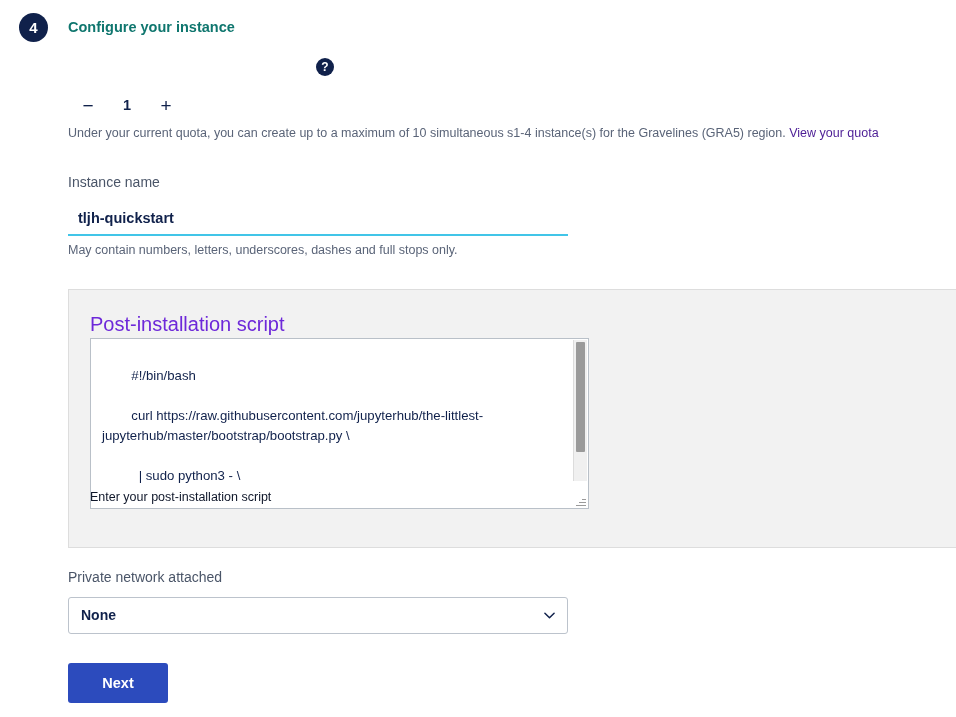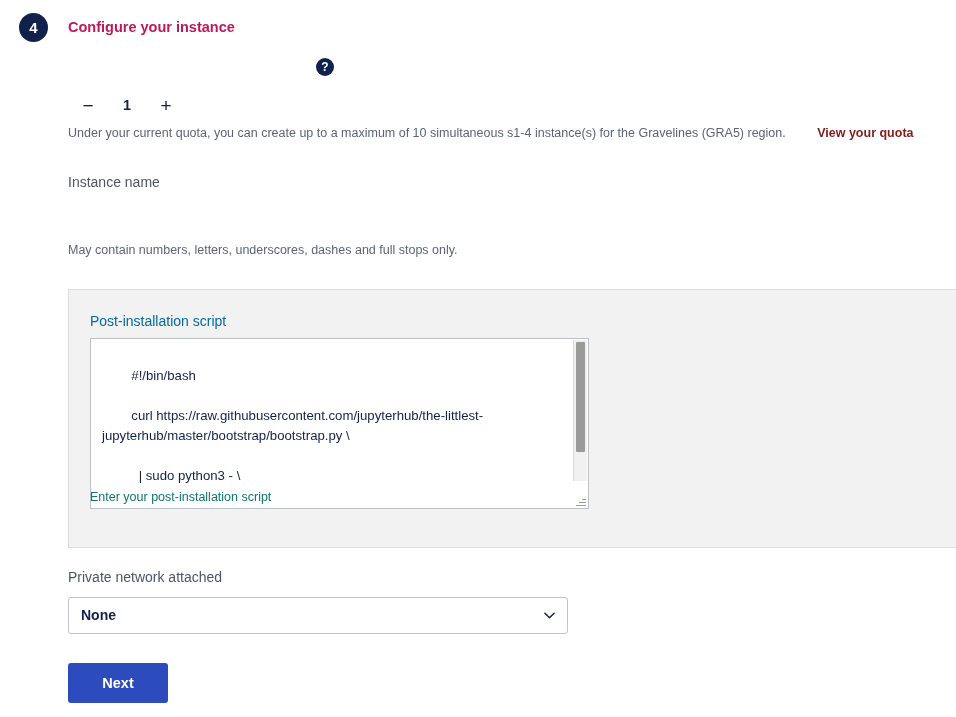--- a/index.html
+++ b/index.html
@@ -37,21 +37,21 @@
     align-items: center;
     justify-content: center;
   }
 
   .section-title {
     position: absolute;
     left: 68px;
     top: 19px;
     font-size: 14.5px;
     font-weight: bold;
-    color: #be185d;
+    color: #0f766e;
   }
 
   .field-label {
     font-size: 14px;
     color: #4a5568;
     font-weight: normal;
   }
 
   .label-instances {
     position: absolute;
@@ -105,25 +105,24 @@
 
   .quota-text {
     position: absolute;
     left: 68px;
     top: 126px;
     font-size: 12.5px;
     color: #5a6478;
     white-space: nowrap;
   }
   .quota-link {
-    color: #7f1d1d;
-    font-weight: bold;
+    color: #4c1d95;
+    font-weight: normal;
     text-decoration: none;
     cursor: pointer;
-    margin-left: 28px;
   }
 
   .label-instance-name {
     position: absolute;
     left: 68px;
     top: 174px;
   }
 
   .name-input {
     position: absolute;
@@ -160,22 +159,22 @@
     height: 259px;
     background: #f2f2f2;
     border: 1px solid #dddddd;
     box-sizing: border-box;
   }
 
   .script-label {
     position: absolute;
     left: 21px;
     top: 23px;
-    font-size: 14px;
-    color: #0369a1;
+    font-size: 20px;
+    color: #6d28d9;
   }
 
   .script-box {
     position: absolute;
     left: 21px;
     top: 48px;
     width: 499px;
     height: 171px;
     background: #ffffff;
     border: 1px solid #b9c0c8;
@@ -234,21 +233,21 @@
     right: 1px;
     background: #9a9a9a;
     height: 1px;
   }
 
   .script-hint {
     position: absolute;
     left: 21px;
     top: 200px;
     font-size: 12.5px;
-    color: #0f766e;
+    color: #0f172a;
   }
 
   .label-private-network {
     position: absolute;
     left: 68px;
     top: 569px;
   }
 
   .select-wrap {
     position: absolute;
@@ -308,20 +307,21 @@
     <div class="stepper-value">1</div>
     <button class="stepper-btn">+</button>
   </div>
 
   <div class="quota-text">
     <span>Under your current quota, you can create up to a maximum of 10 simultaneous s1-4 instance(s) for the Gravelines (GRA5) region.</span>
     <a class="quota-link" href="#">View your quota</a>
   </div>
 
   <div class="field-label label-instance-name">Instance name</div>
+  <input class="name-input" type="text" value="tljh-quickstart" style="">
   <div class="name-hint">May contain numbers, letters, underscores, dashes and full stops only.</div>
 
   <div class="script-panel">
     <div class="script-label">Post-installation script</div>
 
     <div class="script-box">
       <div class="script-text">
         <span>#!/bin/bash</span><br>
         <span>curl https://raw.githubusercontent.com/jupyterhub/the-littlest-jupyterhub/master/bootstrap/bootstrap.py \</span><br>
         <span>  | sudo python3 - \</span><br>

